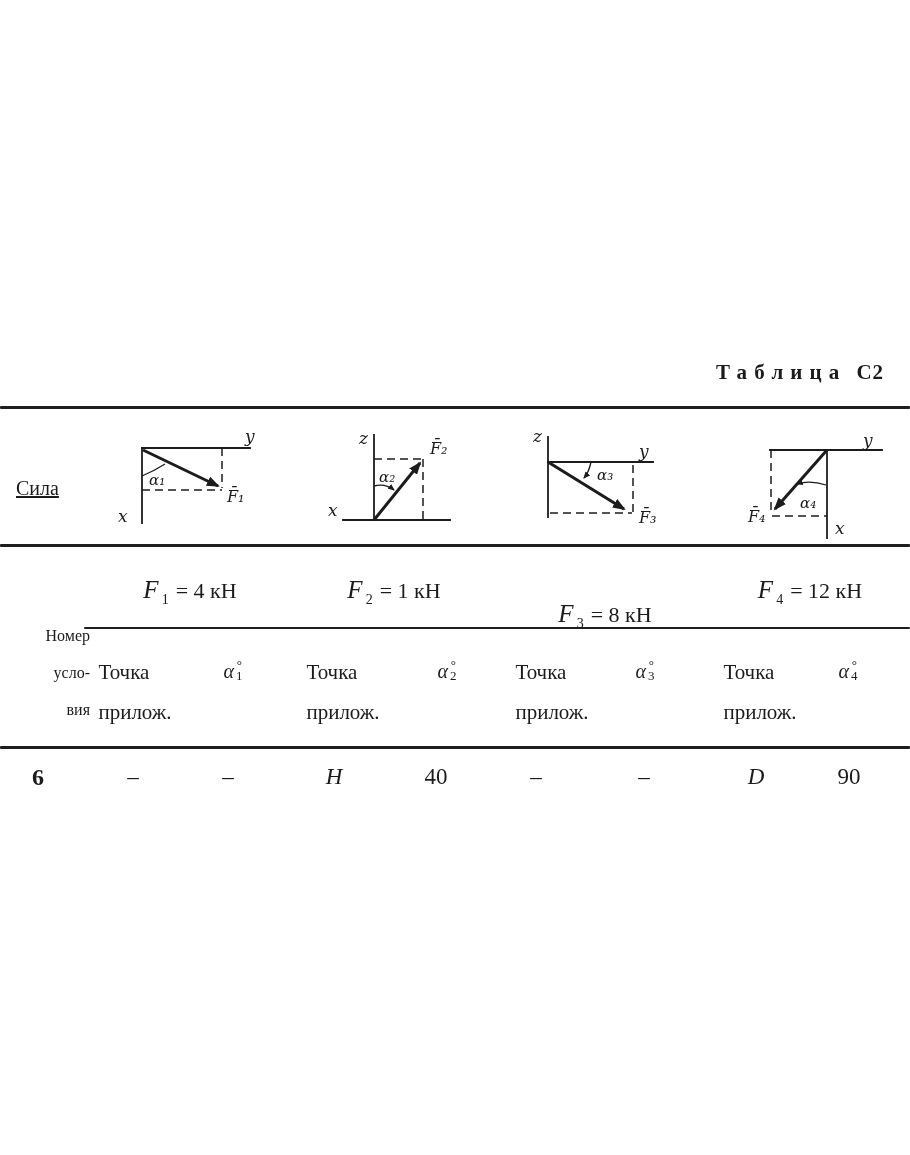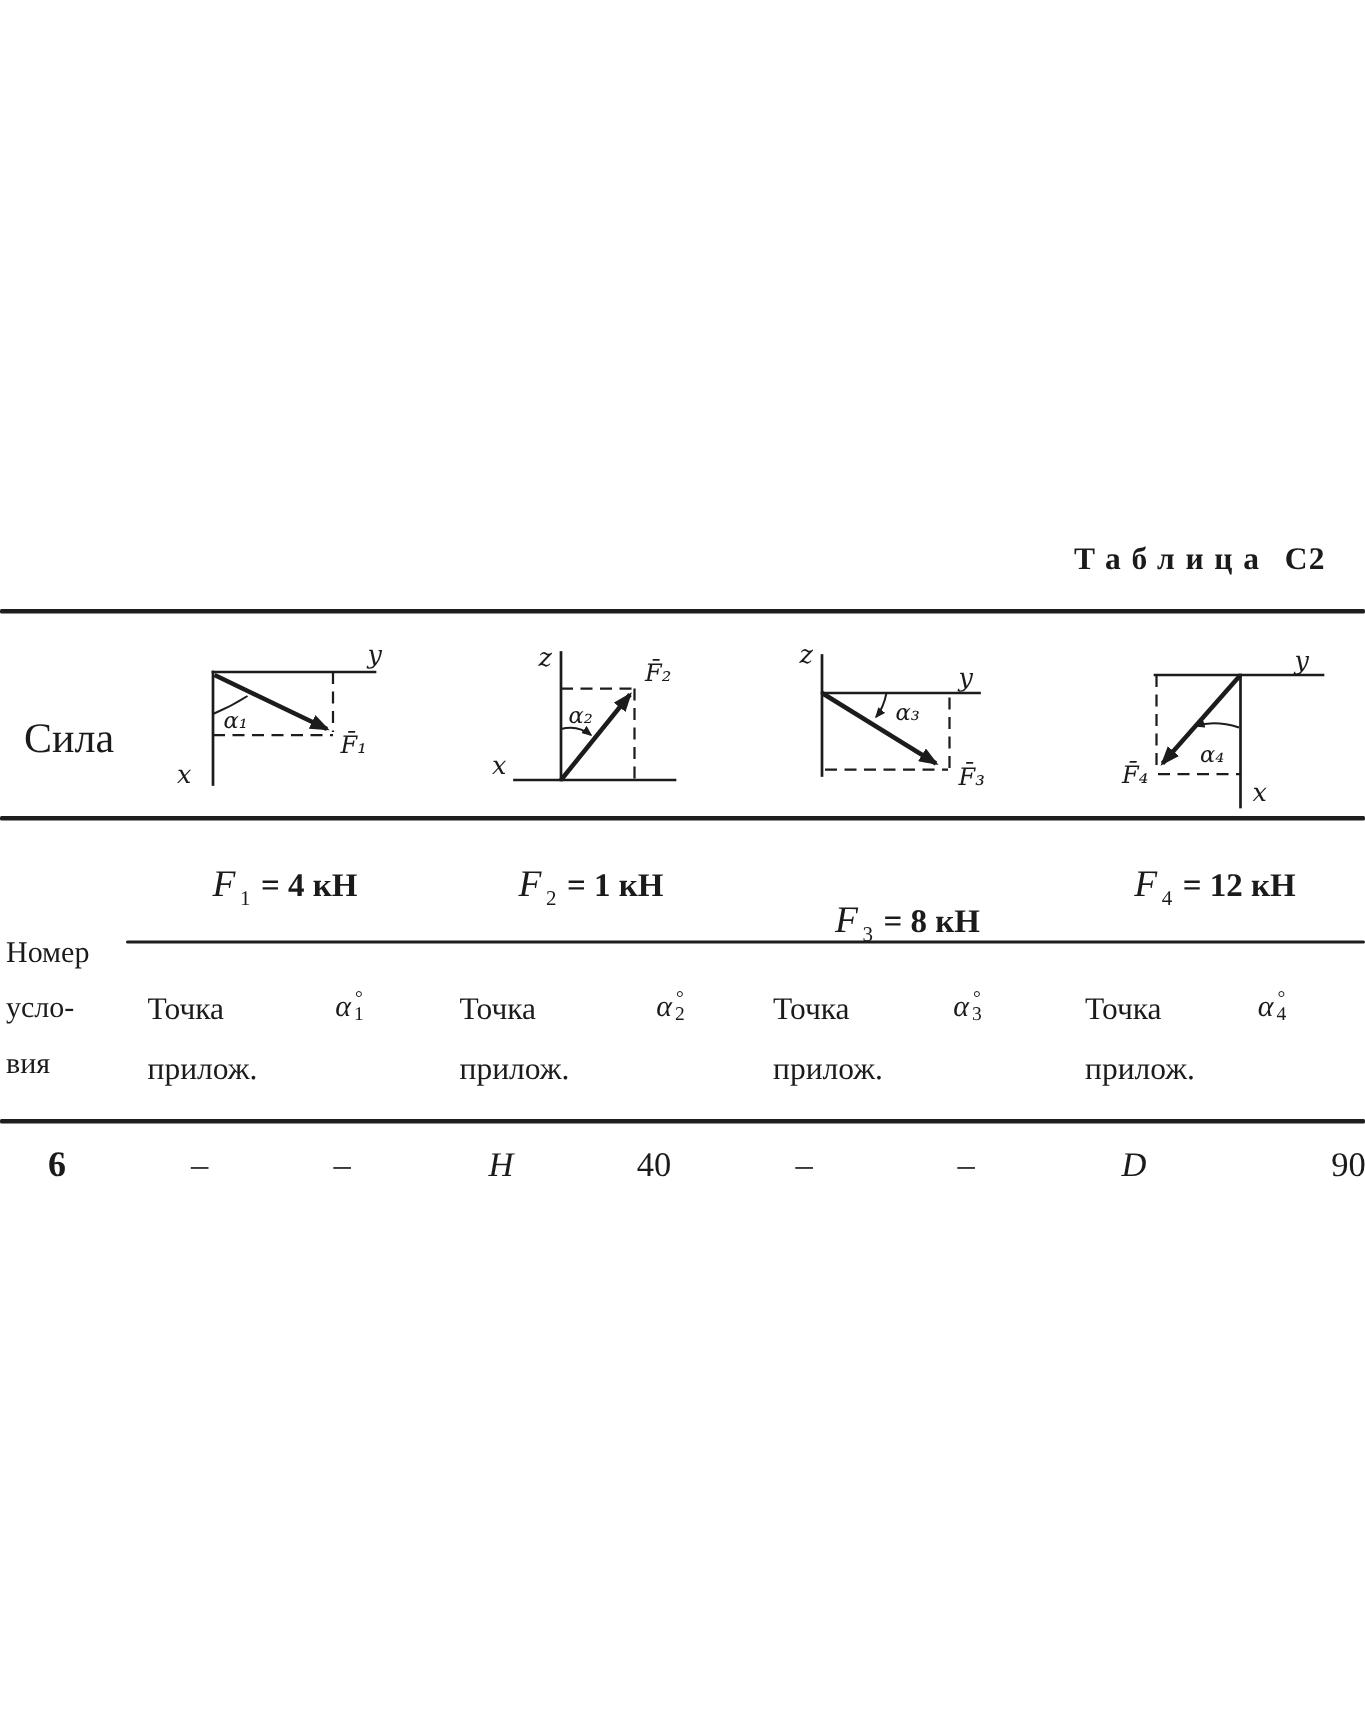--- a/index.html
+++ b/index.html
@@ -7,31 +7,31 @@
     position:relative;width:910px;height:852px;background:#ffffff;
     font-family:"Liberation Serif","DejaVu Serif",serif;color:#1b1b1b;overflow:hidden;
   }
   .rule{position:absolute;background:#1e1e1e;border-radius:1px;}
   .title{
     position:absolute;left:716px;top:360px;font-size:21px;font-weight:700;
     white-space:nowrap;
   }
   .title .sp{letter-spacing:0.34em;}
   .title .num{margin-left:10px;letter-spacing:0.04em;}
-  .sila{position:absolute;left:16px;top:477px;font-size:28px;}
+  .sila{position:absolute;left:16px;top:477px;font-size:20px;text-decoration:underline;}
   .force-eq{
     position:absolute;top:576px;transform:translateX(-50%);
     font-size:24px;white-space:nowrap;
   }
   .force-eq i{font-style:italic;font-size:25px;}
   .force-eq sub{font-size:14px;margin:0 7px 0 3px;}
-  .force-eq .rhs{font-size:22px;font-weight:bold;}
+  .force-eq .rhs{font-size:22px;}
   .nomer{
-    position:absolute;left:4px;top:617px;width:86px;text-align:left;
-    font-size:20px;line-height:37px;
+    position:absolute;left:4px;top:617px;width:86px;text-align:right;
+    font-size:16px;line-height:37px;
   }
   .point-head{
     position:absolute;top:652px;transform:translateX(-50%);
     font-size:21px;line-height:40px;white-space:nowrap;
   }
   .alpha-head{
     position:absolute;top:660px;transform:translateX(-50%);
     display:inline-flex;align-items:flex-start;white-space:nowrap;
   }
   .alpha-head i{font-style:italic;font-size:20px;line-height:22px;}
@@ -216,15 +216,15 @@
   </div>
 
   <div class="cell num" style="left:38px;">6</div>
   <div class="cell" style="left:133px;">–</div>
   <div class="cell" style="left:228px;">–</div>
   <div class="cell it" style="left:334px;">H</div>
   <div class="cell" style="left:436px;">40</div>
   <div class="cell" style="left:536px;">–</div>
   <div class="cell" style="left:644px;">–</div>
   <div class="cell it" style="left:756px;">D</div>
-  <div class="cell" style="left:899px;">90</div>
+  <div class="cell" style="left:849px;">90</div>
 
 </div>
 
 </body></html>

